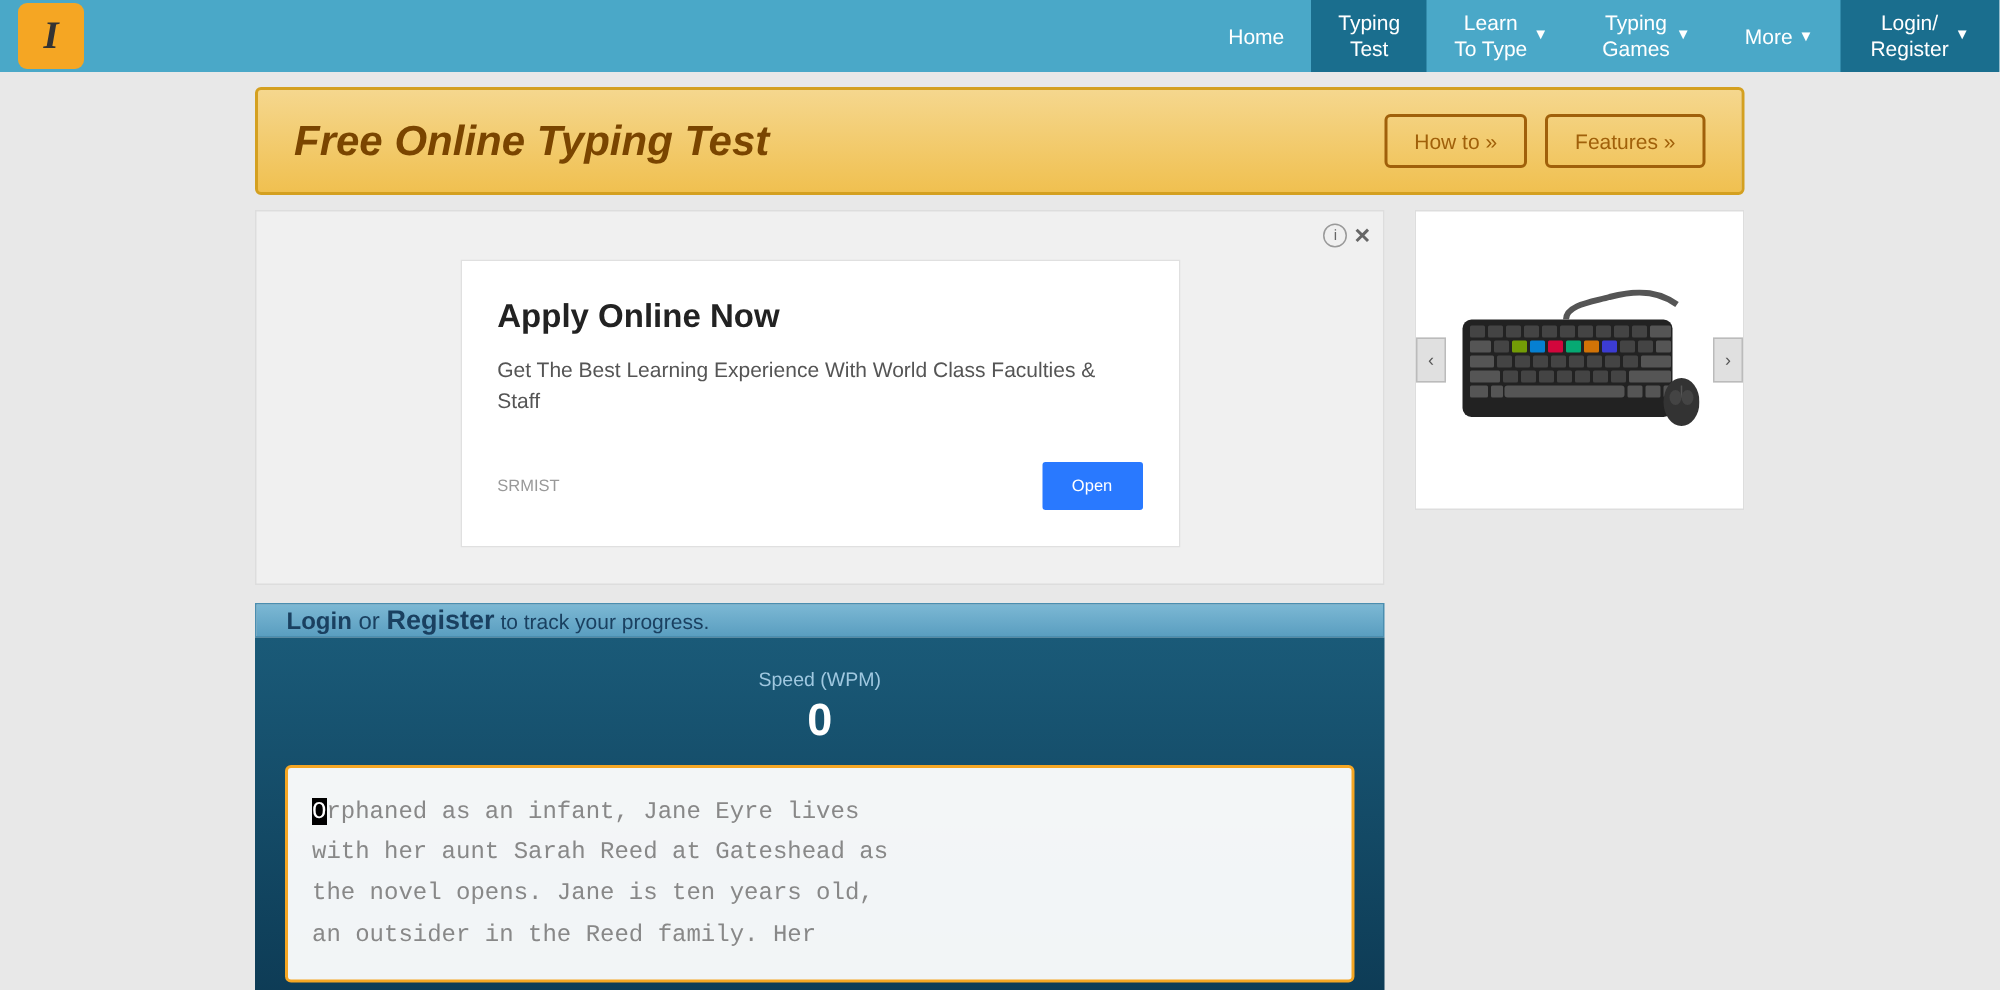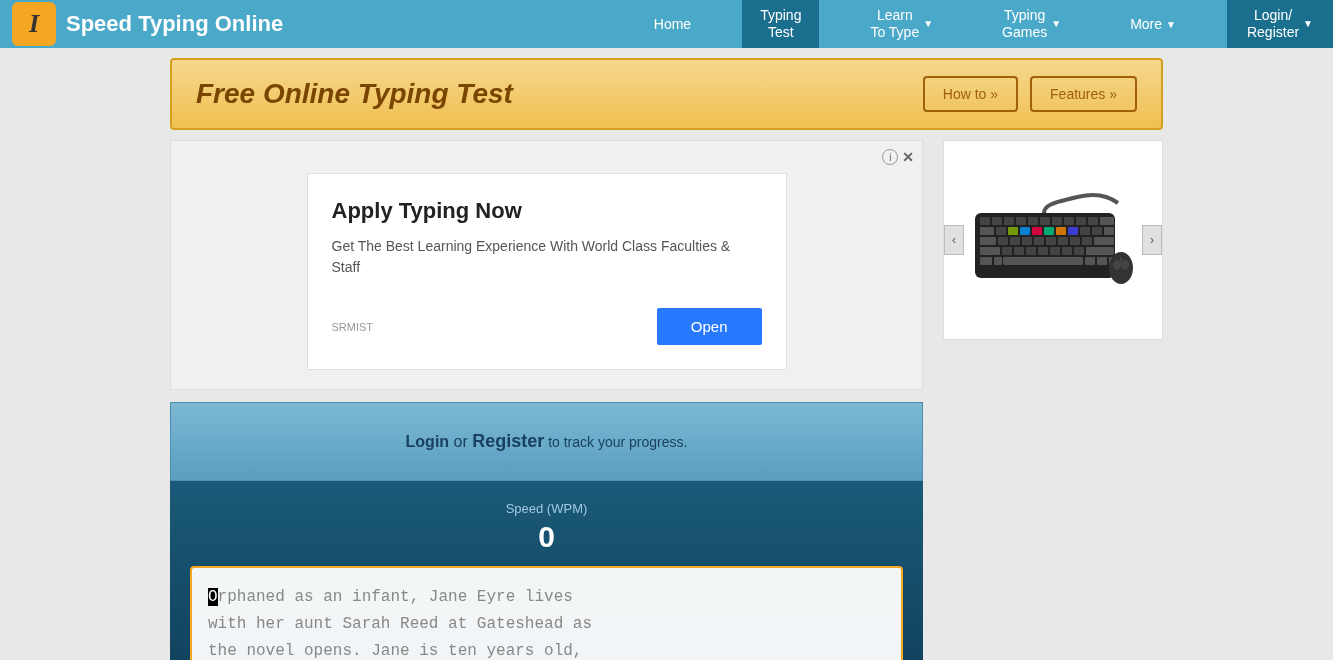--- a/index.html
+++ b/index.html
@@ -39,21 +39,20 @@
       font-size: 22px;
       font-weight: bold;
       color: #fff;
       white-space: nowrap;
     }
     .nav {
       display: flex;
       align-items: stretch;
       height: 100%;
       margin-left: auto;
-      gap: 33px;
     }
     .nav-item {
       display: flex;
       align-items: center;
       padding: 0 18px;
       color: #fff;
       font-size: 14px;
       font-weight: 500;
       cursor: pointer;
       white-space: nowrap;
@@ -178,32 +177,31 @@
       margin-top: 10px;
     }
     .ad-source {
       font-size: 11px;
       color: #999;
     }
     .ad-open-btn {
       background: #2979ff;
       color: #fff;
       border: none;
-      padding: 10px 34px;
-      font-size: 15px;
+      padding: 10px 20px;
+      font-size: 11px;
       cursor: pointer;
       border-radius: 2px;
     }
 
     
     .login-strip {
       background: linear-gradient(to bottom, #7cb8d4, #5a9ec0);
       border: 1px solid #4a8eb0;
-      padding: 28px 20px;
-      text-align: center;
+      padding: 0 20px;
       font-size: 16px;
       color: #1a4060;
       margin-bottom: 0;
     }
     .login-strip a { color: #1a4060; font-weight: bold; text-decoration: none; }
     .login-strip .register { font-weight: bold; font-size: 18px; }
     .login-strip .track-text { font-size: 14px; }
 
     
     .typing-area {
@@ -294,21 +292,20 @@
     
   </style>
 </head>
 <body>
 
 <header class="header">
   <a class="logo-area">
     <div class="logo-icon">
       <span>I</span>
     </div>
-    <span class="logo-text">Speed Typing Online</span>
   </a>
   <nav class="nav">
     <a class="nav-item">Home</a>
     <a class="nav-item active" style="text-align:center;line-height:1.2">
       <span>Typing<br>Test</span>
     </a>
     <a class="nav-item" style="text-align:center;line-height:1.2">
       <span>Learn<br>To Type</span>
       <span class="chevron">▼</span>
     </a>
@@ -337,21 +334,21 @@
 
 <div class="main-content">
   <div class="content-left">
 
     <div class="ad-container">
       <div class="ad-controls">
         <div class="ad-info">i</div>
         <div class="ad-close">✕</div>
       </div>
       <div class="ad-inner">
-        <h3>Apply Typing Now</h3>
+        <h3>Apply Online Now</h3>
         <p>Get The Best Learning Experience With World Class Faculties &amp;
 Staff</p>
         <div class="ad-footer">
           <span class="ad-source">SRMIST</span>
           <button class="ad-open-btn">Open</button>
         </div>
       </div>
     </div>
 
     <div class="login-strip">

